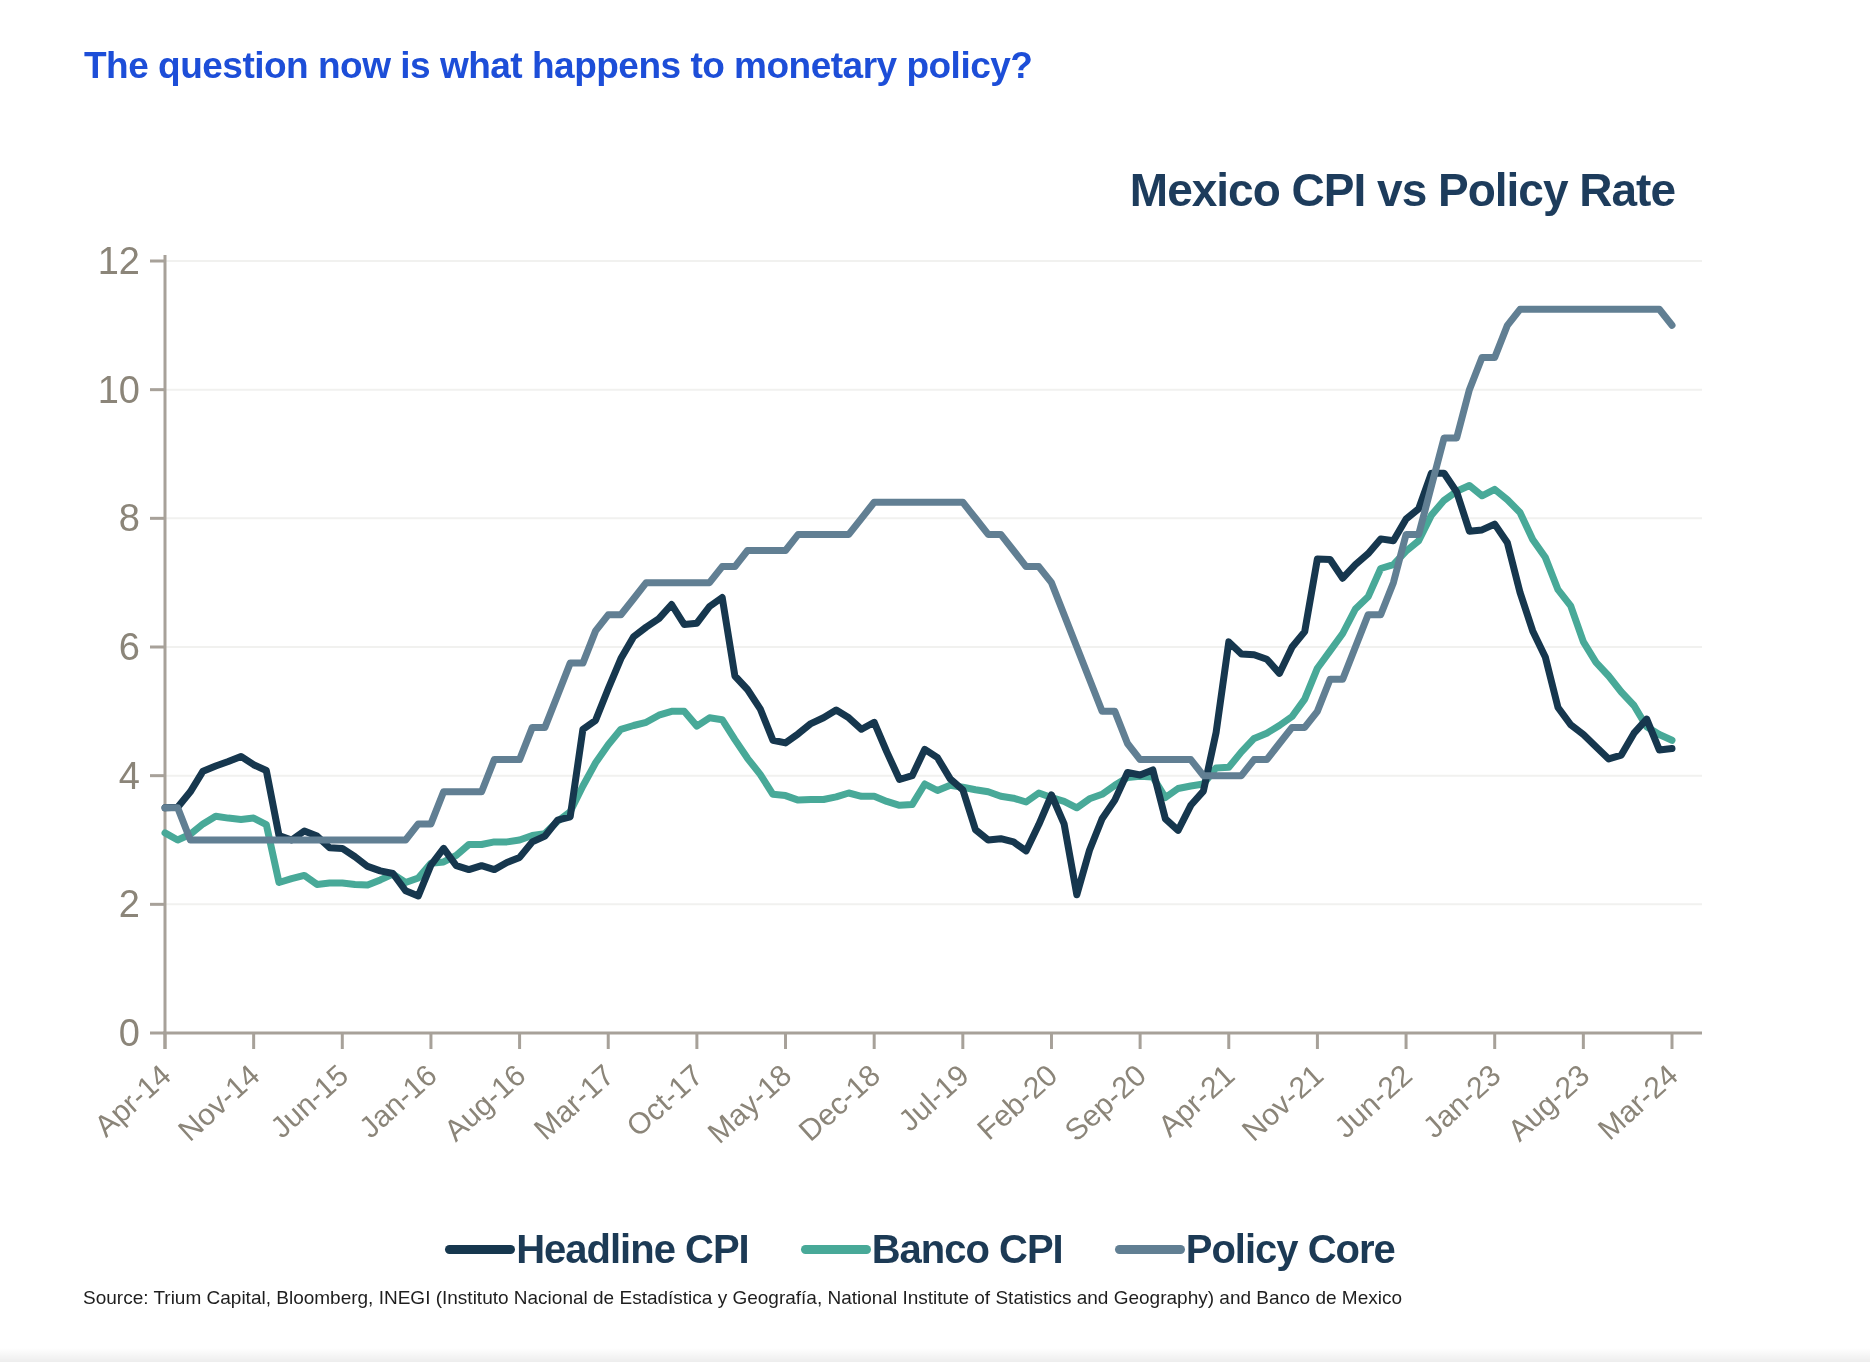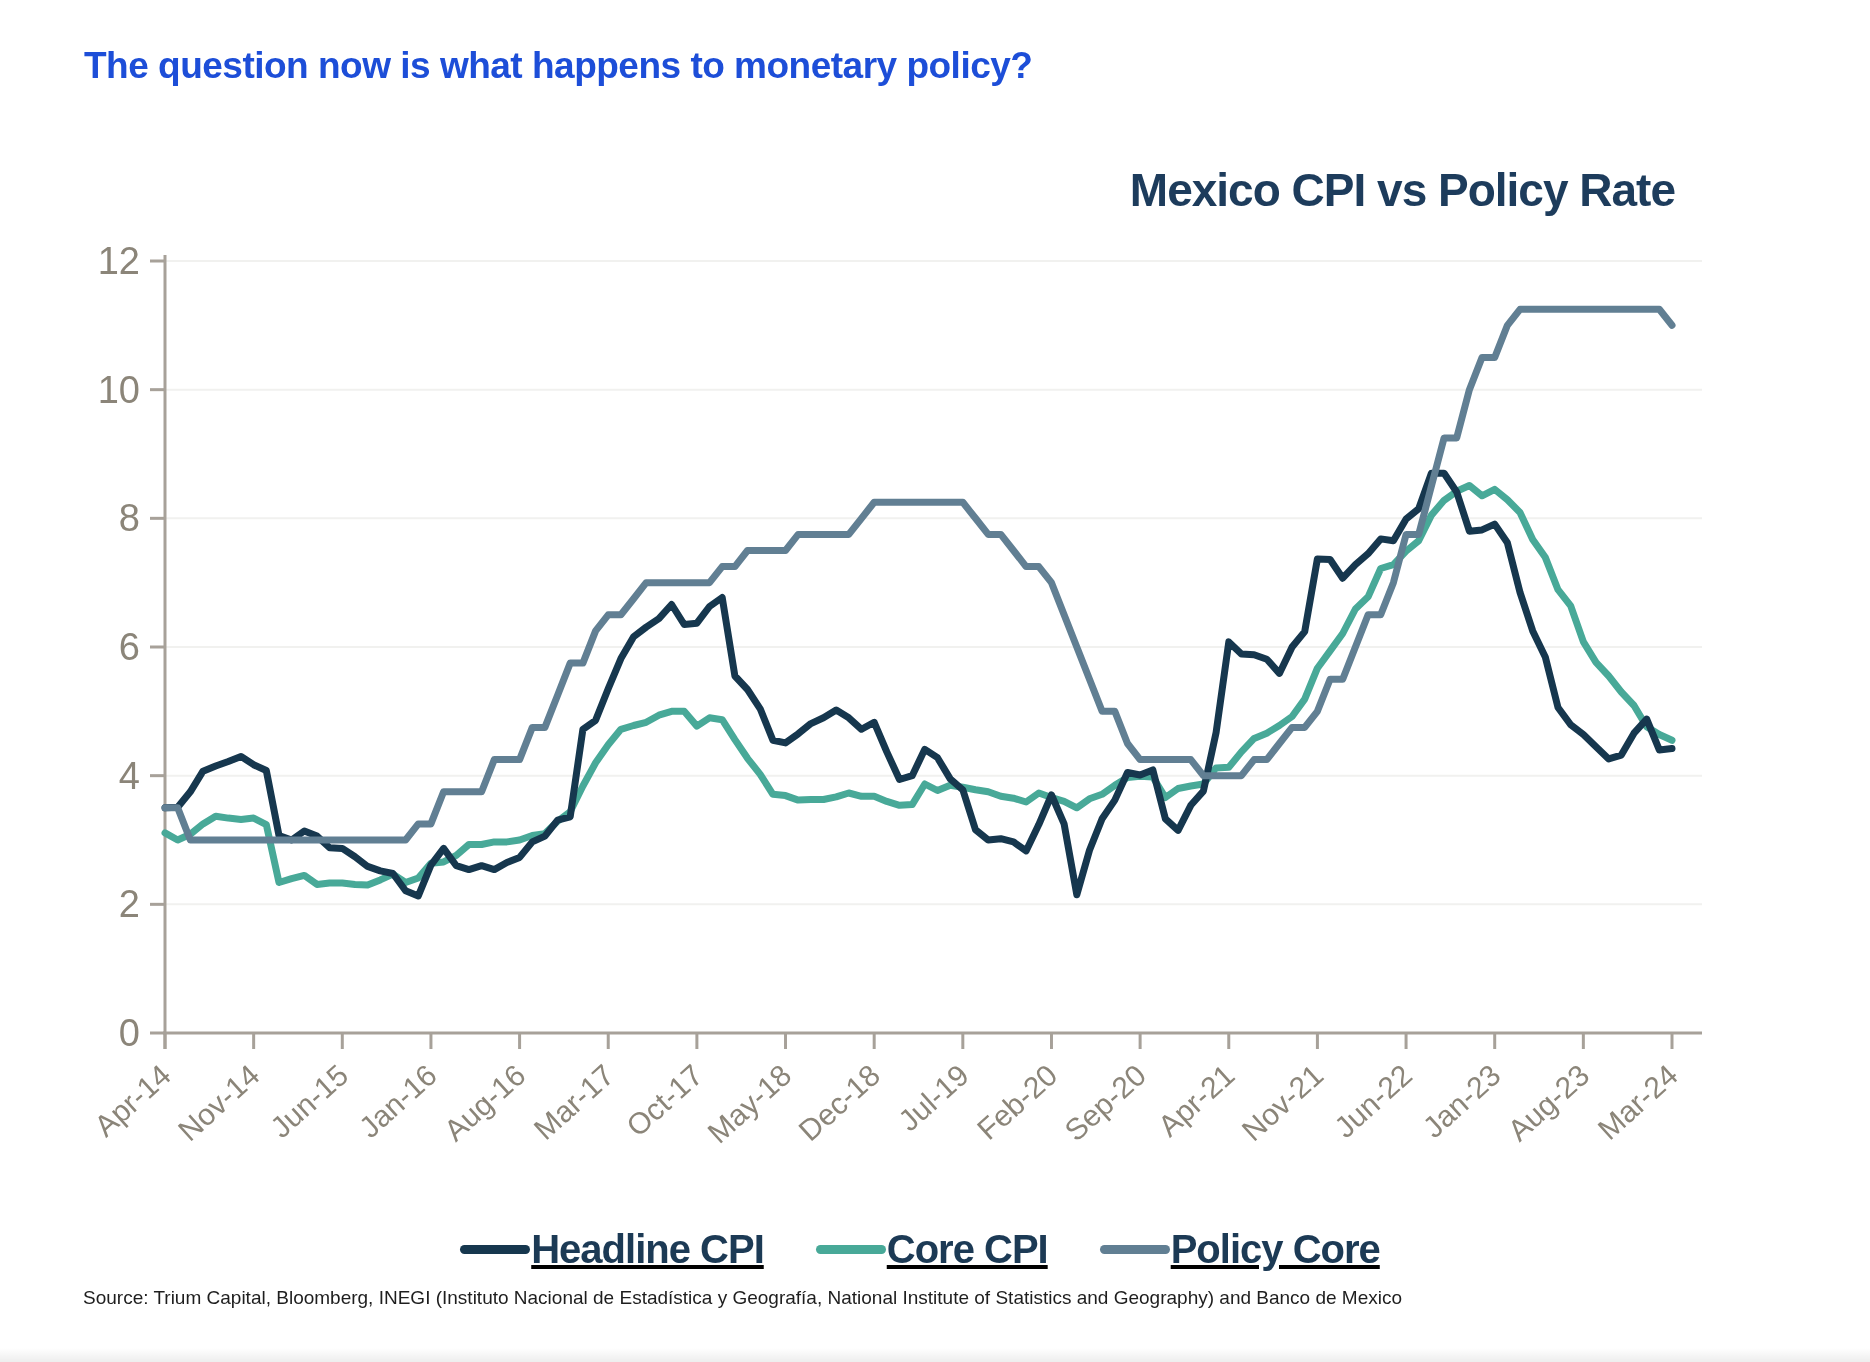--- a/index.html
+++ b/index.html
@@ -6,21 +6,21 @@
   body{width:1870px;height:1362px;position:relative;overflow:hidden;
        font-family:"Liberation Sans", sans-serif;}
   .page-header{position:absolute;left:71px;top:32px;margin:13px;
        font-size:37px;font-weight:bold;letter-spacing:-0.5px;color:#1d4ed8;}
   .chart-title{position:absolute;left:165px;top:163px;width:1510px;
        text-align:right;font-size:46px;font-weight:bold;letter-spacing:-1px;
        color:#1d3c5c;}
   svg.plot{position:absolute;left:0;top:0;}
   .legend{position:absolute;left:165px;top:1222px;width:1510px;height:54px;
        display:flex;justify-content:center;align-items:center;gap:52px;}
-  .legend-item{display:flex;align-items:center;gap:1px;text-decoration:underline;}
+  .legend-item{display:flex;align-items:center;gap:1px;}
   .legend-swatch{display:inline-block;width:70px;height:9px;border-radius:5px;}
   .legend-label{font-size:40px;font-weight:bold;letter-spacing:-1px;color:#1c3a55;}
   .source-note{position:absolute;left:71px;top:1274px;width:1360px;margin:12px;
        font-size:19px;line-height:1.22;color:#1e1e1e;}
   .bottom-fade{position:absolute;left:0;bottom:0;width:100%;height:14px;
        background:linear-gradient(to bottom, rgba(0,0,0,0), rgba(0,0,0,0.07));}
 </style>
 </head>
 <body>
 
@@ -92,21 +92,21 @@
     <polyline points="165.0,807.8 177.7,807.8 190.3,840.0 203.0,840.0 215.7,840.0 228.3,840.0 241.0,840.0 253.6,840.0 266.3,840.0 279.0,840.0 291.6,840.0 304.3,840.0 317.0,840.0 329.6,840.0 342.3,840.0 355.0,840.0 367.6,840.0 380.3,840.0 392.9,840.0 405.6,840.0 418.3,823.9 430.9,823.9 443.6,791.8 456.3,791.8 468.9,791.8 481.6,791.8 494.3,759.6 506.9,759.6 519.6,759.6 532.3,727.4 544.9,727.4 557.6,695.3 570.2,663.1 582.9,663.1 595.6,630.9 608.2,614.8 620.9,614.8 633.6,598.8 646.2,582.7 658.9,582.7 671.6,582.7 684.2,582.7 696.9,582.7 709.5,582.7 722.2,566.6 734.9,566.6 747.5,550.5 760.2,550.5 772.9,550.5 785.5,550.5 798.2,534.4 810.9,534.4 823.5,534.4 836.2,534.4 848.8,534.4 861.5,518.3 874.2,502.3 886.8,502.3 899.5,502.3 912.2,502.3 924.8,502.3 937.5,502.3 950.2,502.3 962.8,502.3 975.5,518.3 988.2,534.4 1000.8,534.4 1013.5,550.5 1026.1,566.6 1038.8,566.6 1051.5,582.7 1064.1,614.8 1076.8,647.0 1089.5,679.2 1102.1,711.3 1114.8,711.3 1127.5,743.5 1140.1,759.6 1152.8,759.6 1165.4,759.6 1178.1,759.6 1190.8,759.6 1203.4,775.7 1216.1,775.7 1228.8,775.7 1241.4,775.7 1254.1,759.6 1266.8,759.6 1279.4,743.5 1292.1,727.4 1304.7,727.4 1317.4,711.3 1330.1,679.2 1342.7,679.2 1355.4,647.0 1368.1,614.8 1380.7,614.8 1393.4,582.7 1406.1,534.4 1418.7,534.4 1431.4,486.2 1444.1,437.9 1456.7,437.9 1469.4,389.7 1482.0,357.5 1494.7,357.5 1507.4,325.3 1520.0,309.3 1532.7,309.3 1545.4,309.3 1558.0,309.3 1570.7,309.3 1583.4,309.3 1596.0,309.3 1608.7,309.3 1621.3,309.3 1634.0,309.3 1646.7,309.3 1659.3,309.3 1672.0,325.3" fill="none" stroke="#617f93" stroke-width="7" stroke-linejoin="round" stroke-linecap="round"></polyline>
   </svg>
 
 <div class="legend" id="legend">
     <div class="legend-item">
       <span class="legend-swatch" style="background: rgb(22, 55, 78);"></span>
       <span class="legend-label">Headline CPI</span>
     </div>
     <div class="legend-item">
       <span class="legend-swatch" style="background: rgb(72, 169, 152);"></span>
-      <span class="legend-label">Core CPI</span>
+      <span class="legend-label">Banco CPI</span>
     </div>
     <div class="legend-item">
       <span class="legend-swatch" style="background: rgb(97, 127, 147);"></span>
       <span class="legend-label">Policy Core</span>
     </div>
   </div>
 
 <p class="source-note">Source: Trium Capital, Bloomberg, INEGI (Instituto Nacional de Estadística y Geografía, National Institute of Statistics and Geography) and Banco de Mexico</p>
 
 <div class="bottom-fade"></div>

